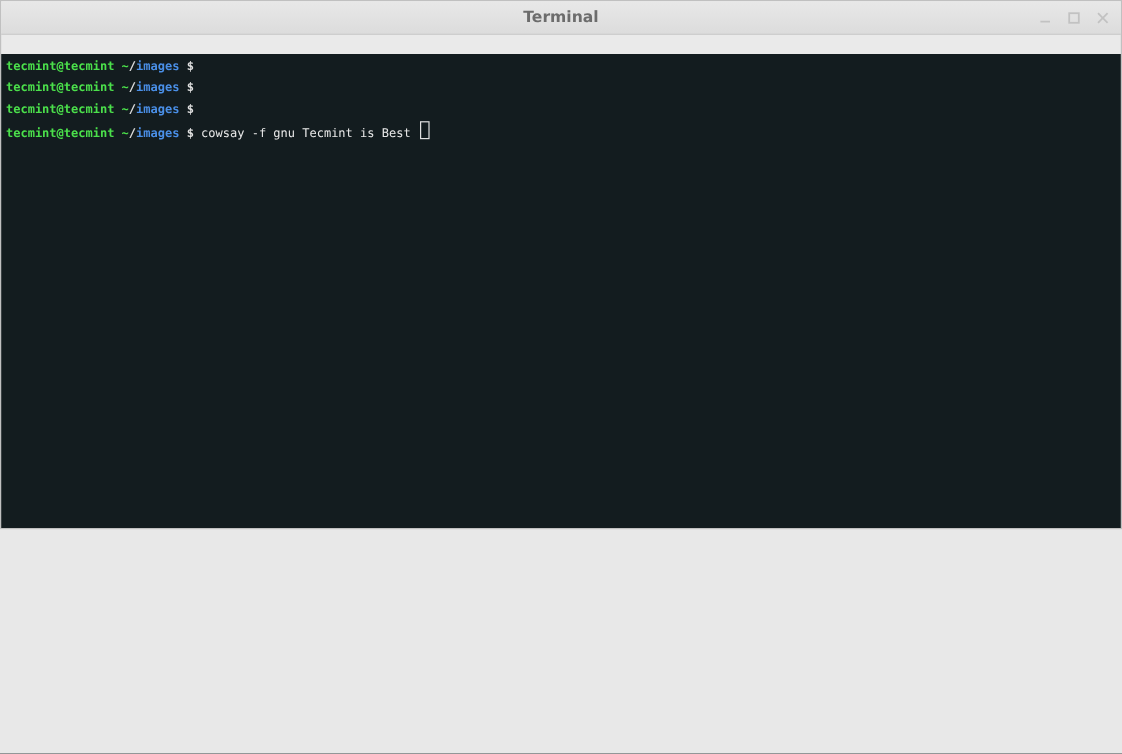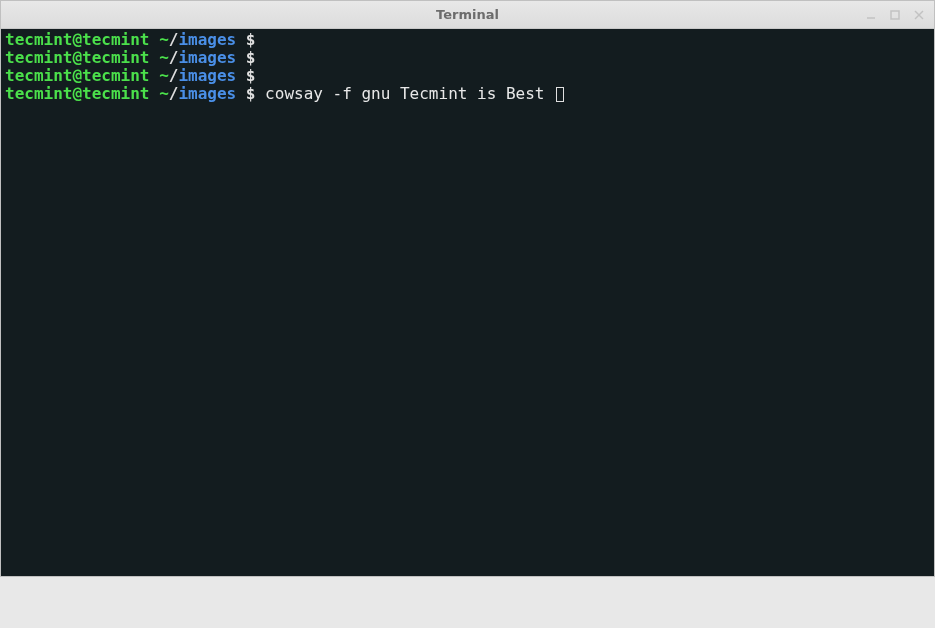--- a/index.html
+++ b/index.html
@@ -9,25 +9,26 @@
     }
     body {
       width: 935px;
       height: 628px;
       background: #e8e8e8;
       font-family: "DejaVu Sans Mono", "Liberation Mono", monospace;
       overflow: hidden;
     }
     .window {
       width: 935px;
-      height: 577px;
+      height: 441px;
       background: #eaeaea;
       display: flex;
       flex-direction: column;
       border: 1px solid #c0c0c0;
+      gap: 16px;
     }
     .titlebar {
       height: 28px;
       background: linear-gradient(to bottom, #e8e8e8, #dcdcdc);
       display: flex;
       align-items: center;
       justify-content: center;
       position: relative;
       border-bottom: 1px solid #c8c8c8;
       font-family: "DejaVu Sans", "Liberation Sans", sans-serif;
@@ -60,21 +61,21 @@
       width: 12px;
       height: 12px;
       stroke: #c2c2c2;
       fill: none;
       stroke-width: 1.5;
     }
     .terminal-body {
       flex: 1;
       background: #131c1f;
       padding: 2px 4px;
-      font-size: 16px;
+      font-size: 10px;
       line-height: 18px;
       color: #eeeeee;
       overflow: hidden;
       position: relative;
     }
     .line {
       white-space: pre;
       font-family: "DejaVu Sans Mono", "Liberation Mono", monospace;
     }
     .user { color: #4be04b; font-weight: bold; }

